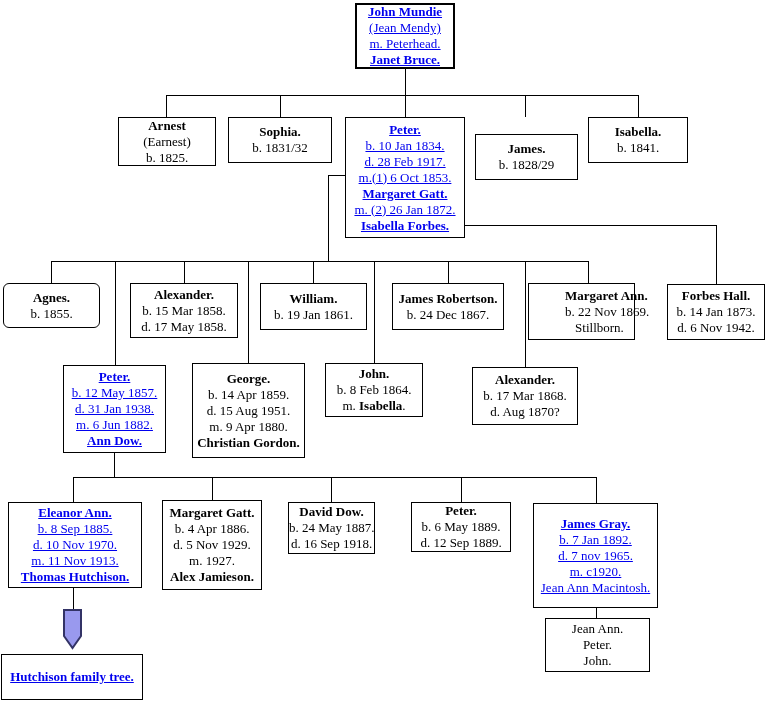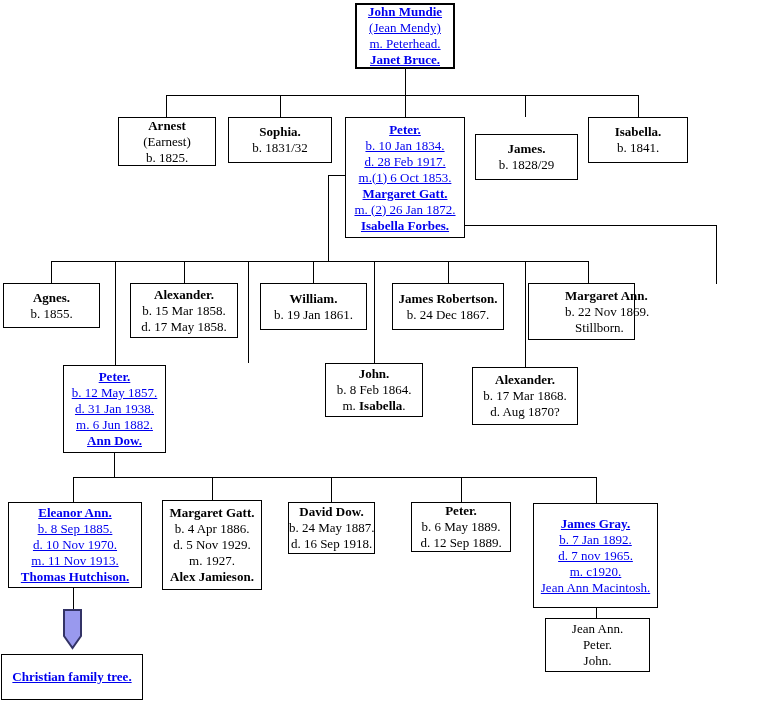--- a/index.html
+++ b/index.html
@@ -95,21 +95,21 @@
       <div class="line b lnk">Isabella Forbes.</div>
     </div>
     <div class="box plain" style="left: 475px; top: 117px; width: 103px; height: 46px; margin-top: 17px;">
       <div class="line b">James.</div>
       <div class="line">b. 1828/29</div>
     </div>
     <div class="box plain" style="left: 588px; top: 117px; width: 100px; height: 46px;">
       <div class="line b">Isabella.</div>
       <div class="line">b. 1841.</div>
     </div>
-    <div class="box plain" style="left: 3px; top: 283px; width: 97px; height: 45px;">
+    <div class="box plain" style="left: 3px; top: 283px; width: 97px; height: 45px; border-radius: 6px;">
       <div class="line b">Agnes.</div>
       <div class="line">b. 1855.</div>
     </div>
     <div class="box plain" style="left: 130px; top: 283px; width: 108px; height: 55px;">
       <div class="line b">Alexander.</div>
       <div class="line">b. 15 Mar 1858.</div>
       <div class="line">d. 17 May 1858.</div>
     </div>
     <div class="box plain" style="left: 260px; top: 283px; width: 107px; height: 47px;">
       <div class="line b">William.</div>
@@ -117,26 +117,38 @@
     </div>
     <div class="box plain" style="left: 392px; top: 283px; width: 112px; height: 47px;">
       <div class="line b">James Robertson.</div>
       <div class="line">b. 24 Dec 1867.</div>
     </div>
     <div class="box plain" style="left: 528px; top: 283px; width: 107px; height: 57px; padding-left: 36px;">
       <div class="line b">Margaret Ann.</div>
       <div class="line">b. 22 Nov 1869.</div>
       <div class="line">Stillborn.</div>
     </div>
+    <div class="box plain" style="left: 667px; top: 284px; width: 98px; height: 56px;">
+      <div class="line b">Forbes Hall.</div>
+      <div class="line">b. 14 Jan 1873.</div>
+      <div class="line">d. 6 Nov 1942.</div>
+    </div>
     <div class="box link" style="left: 63px; top: 365px; width: 103px; height: 88px;">
       <div class="line b lnk">Peter.</div>
       <div class="line lnk">b. 12 May 1857.</div>
       <div class="line lnk">d. 31 Jan 1938.</div>
       <div class="line lnk">m. 6 Jun 1882.</div>
       <div class="line b lnk">Ann Dow.</div>
+    </div>
+    <div class="box plain" style="left: 192px; top: 363px; width: 113px; height: 95px;">
+      <div class="line b">George.</div>
+      <div class="line">b. 14 Apr 1859.</div>
+      <div class="line">d. 15 Aug 1951.</div>
+      <div class="line">m. 9 Apr 1880.</div>
+      <div class="line b">Christian Gordon.</div>
     </div>
     <div class="box plain" style="left: 325px; top: 363px; width: 98px; height: 54px;">
       <div class="line b">John.</div>
       <div class="line">b. 8 Feb 1864.</div>
       <div class="line"><span class="seg">m. </span><span class="seg b">Isabella</span><span class="seg">.</span></div>
     </div>
     <div class="box plain" style="left: 472px; top: 367px; width: 106px; height: 58px;">
       <div class="line b">Alexander.</div>
       <div class="line">b. 17 Mar 1868.</div>
       <div class="line">d. Aug 1870?</div>
@@ -171,15 +183,15 @@
       <div class="line lnk">d. 7 nov 1965.</div>
       <div class="line lnk">m. c1920.</div>
       <div class="line lnk">Jean Ann Macintosh.</div>
     </div>
     <div class="box plain" style="left: 545px; top: 618px; width: 105px; height: 54px; align-items: flex-end;">
       <div class="line">Jean Ann.</div>
       <div class="line">Peter.</div>
       <div class="line">John.</div>
     </div>
     <div class="box link" style="left: 1px; top: 654px; width: 142px; height: 46px;">
-      <div class="line b lnk">Christian family tree.</div>
+      <div class="line b lnk">Hutchison family tree.</div>
     </div>
   </div>
 
 </body></html>

